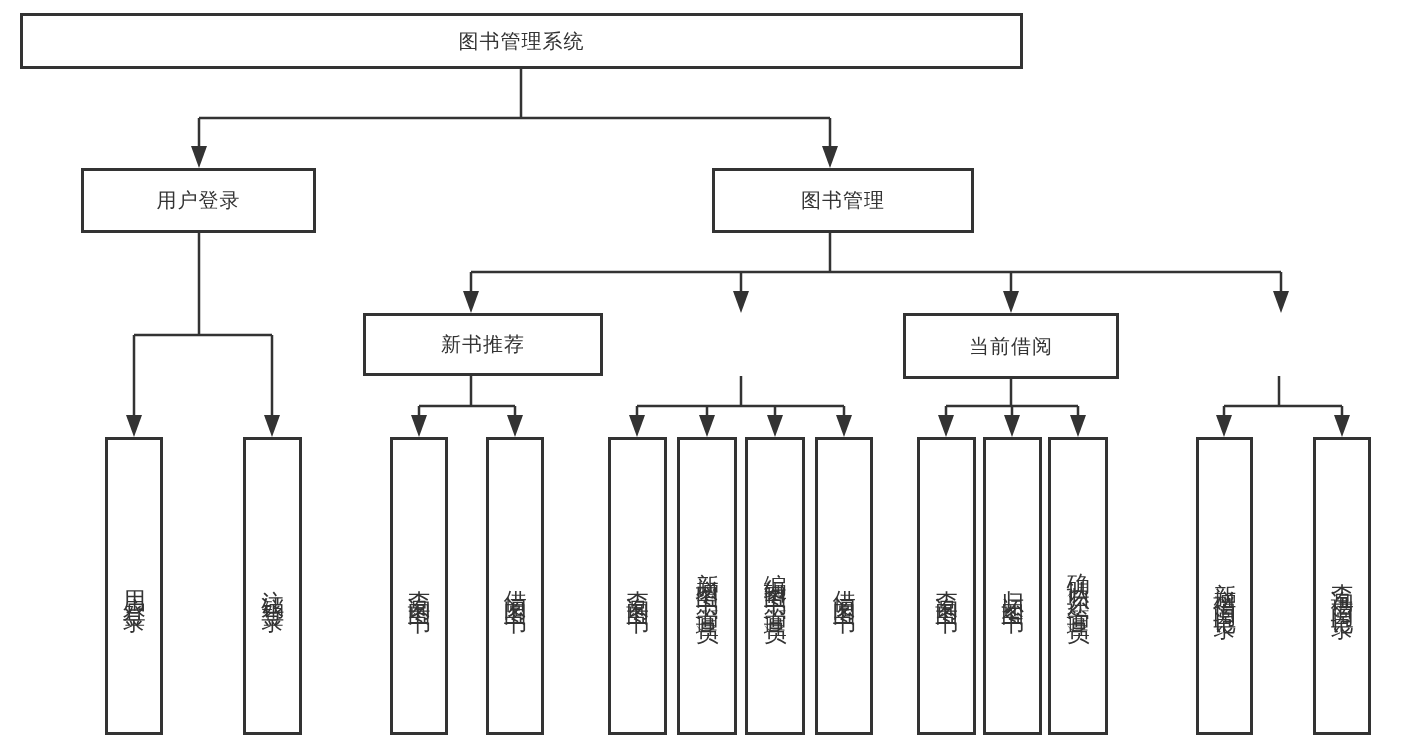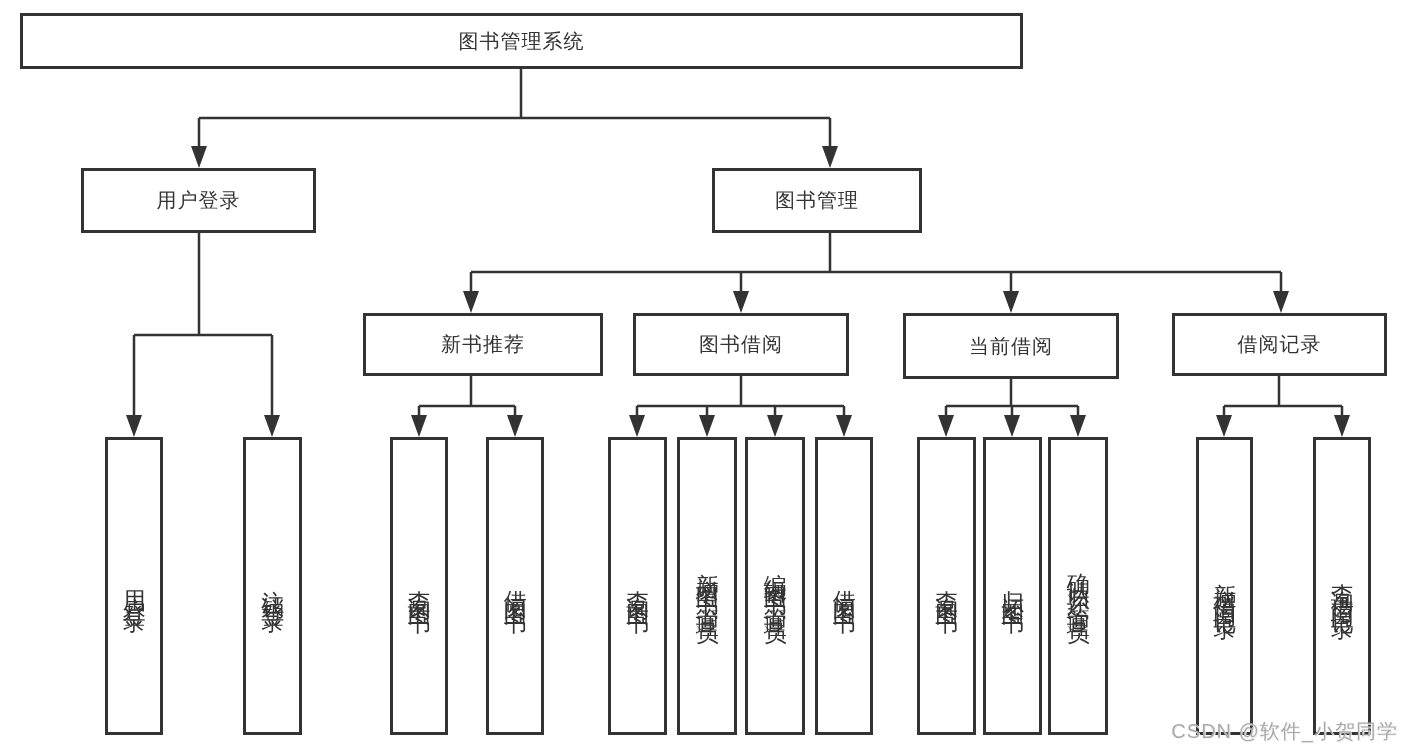--- a/index.html
+++ b/index.html
@@ -87,35 +87,29 @@
     </g>
   </svg>
 
   <div class="node hbox" style="left:20px;top:13px;width:1003px;height:56px">
     <span>图书管理系统</span>
   </div>
 
   <div class="node hbox" style="left:81px;top:168px;width:235px;height:65px">
     <span>用户登录</span>
   </div>
-  <div class="node hbox" style="left:712px;top:168px;width:210px;height:65px">
+  <div class="node hbox" style="left:712px;top:168px;width:262px;height:65px">
     <span>图书管理</span>
   </div>
 
   <div class="node hbox" style="left:363px;top:313px;width:240px;height:63px">
     <span>新书推荐</span>
   </div>
-  <div class="node hbox" style="left:633px;top:313px;width:216px;height:63px">
-    <span>图书借阅</span>
-  </div>
   <div class="node hbox" style="left:903px;top:313px;width:216px;height:66px">
     <span>当前借阅</span>
-  </div>
-  <div class="node hbox" style="left:1172px;top:313px;width:215px;height:63px">
-    <span>借阅记录</span>
   </div>
 
   <div class="node vbox" style="left:105px;top:437px;width:58px;height:298px">
     <span class="vtext">用户登录</span>
   </div>
   <div class="node vbox" style="left:243px;top:437px;width:59px;height:298px">
     <span class="vtext">注销登录</span>
   </div>
 
   <div class="node vbox" style="left:390px;top:437px;width:58px;height:298px">
@@ -148,15 +142,14 @@
     <span class="vtext">确认归还（管理员）</span>
   </div>
 
   <div class="node vbox" style="left:1196px;top:437px;width:57px;height:298px">
     <span class="vtext">新增借阅记录</span>
   </div>
   <div class="node vbox" style="left:1313px;top:437px;width:58px;height:298px">
     <span class="vtext">查询借阅记录</span>
   </div>
 
-  <div class="watermark">CSDN @软件_小贺同学</div>
 
 </div>
 
 </body></html>

